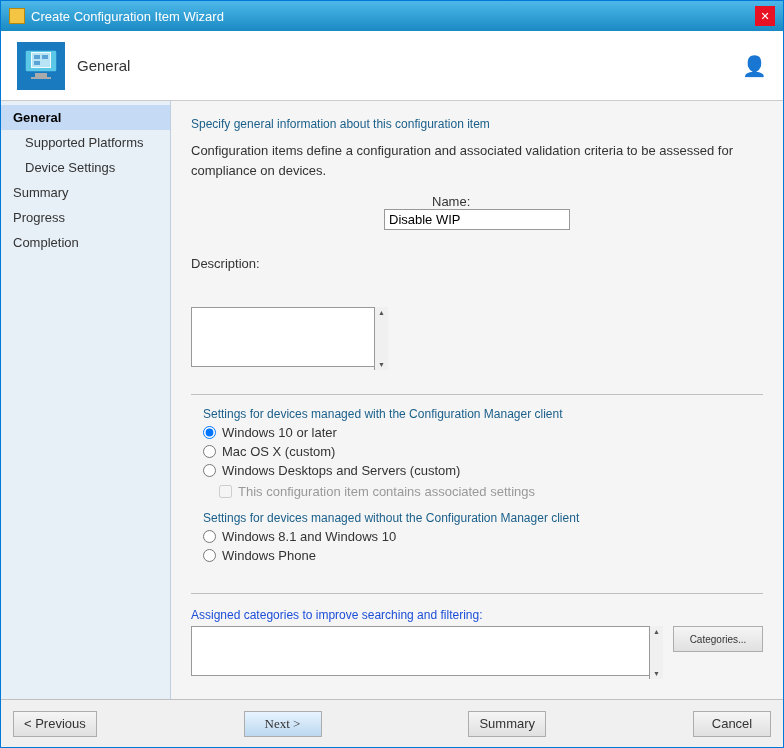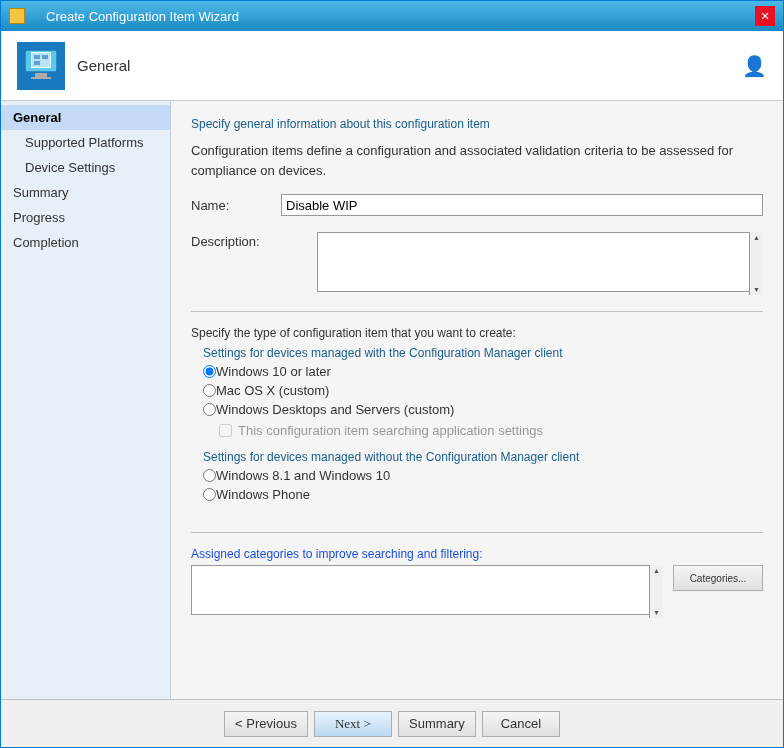--- a/index.html
+++ b/index.html
@@ -6,21 +6,21 @@
     body { background: #f0f0f0; width: 784px; height: 748px; overflow: hidden; }
 
     .window { width: 784px; height: 748px; display: flex; flex-direction: column; border: 1px solid #0078d7; background: #fff; }
 
     .title-bar {
       background: linear-gradient(to bottom, #4db8e8, #1a8ac4);
       height: 30px; display: flex; align-items: center; padding: 0 8px;
       color: white; font-size: 13px; font-weight: normal;
       justify-content: space-between;
     }
-    .title-bar-left { display: flex; align-items: center; gap: 21px; }
+    .title-bar-left { display: flex; align-items: center; gap: 6px; }
     .title-bar-icon { width: 16px; height: 16px; background: #f4c542; border: 1px solid #b8860b; display: inline-block; }
     .close-btn {
       width: 20px; height: 20px; background: #e81123; color: white;
       display: flex; align-items: center; justify-content: center;
       font-size: 11px; cursor: pointer; border: none;
     }
 
     .header-bar {
       background: white; border-bottom: 1px solid #ccc;
       display: flex; align-items: center; padding: 8px 16px; gap: 12px;
@@ -47,55 +47,55 @@
       white-space: nowrap; overflow: hidden;
     }
     .sidebar-item.active { background: #c5daf5; color: #000; font-weight: bold; }
     .sidebar-item.sub { padding-left: 24px; font-weight: normal; }
 
     .content-area { flex: 1; padding: 16px 20px; overflow-y: auto; background: #f5f5f5; }
 
     .page-heading { font-size: 12px; color: #1a5f8a; margin-bottom: 10px; font-weight: normal; }
     .description-text { color: #333; margin-bottom: 14px; font-size: 13px; line-height: 1.5; }
 
-    .form-row { display: flex; align-items: center; margin-bottom: 16px; }
+    .form-row { display: flex; align-items: center; margin-bottom: 24px; flex-direction: column; }
     .form-label { width: 90px; color: #333; flex-shrink: 0; }
     .form-input { flex: 1; height: 22px; border: 1px solid #999; padding: 2px 4px; background: white; font-size: 13px; }
 
     .textarea-wrapper { flex: 1; position: relative; }
     .form-textarea { width: 100%; height: 60px; border: 1px solid #999; padding: 2px 4px; background: white; font-size: 13px; resize: none; }
     .scrollbar-v {
       position: absolute; right: 0; top: 0; bottom: 0; width: 14px;
       background: #f0f0f0; border-left: 1px solid #999;
       display: flex; flex-direction: column; align-items: center; justify-content: space-between;
     }
     .scrollbar-btn { font-size: 7px; color: #555; cursor: pointer; padding: 2px; }
 
     .section-title { color: #333; margin: 14px 0 6px 0; font-size: 12px; }
     .radio-group { margin-left: 12px; margin-bottom: 6px; }
-    .radio-item { display: flex; align-items: center; margin-bottom: 4px; color: #333; }
+    .radio-item { display: flex; align-items: center; gap: 6px; margin-bottom: 4px; color: #333; }
     .radio-item input[type=radio] { margin: 0; }
 
     .checkbox-item { display: flex; align-items: center; gap: 6px; margin-left: 28px; margin-bottom: 4px; color: #999; }
     .checkbox-item input[type=checkbox] { margin: 0; }
 
     .section-label { font-size: 12px; color: #1d4ed8; margin: 14px 0 4px 0; }
 
     .categories-area { display: flex; gap: 10px; align-items: flex-start; margin-top: 4px; }
     .categories-textarea-wrap { flex: 1; position: relative; }
     .categories-textarea {
       width: 100%; height: 50px; border: 1px solid #999;
       background: white; resize: none; padding: 2px 16px 2px 4px;
     }
 
     .divider { border: none; border-top: 1px solid #c0c0c0; margin: 12px 0; }
 
     .footer-bar {
       background: #f0f0f0; border-top: 1px solid #c0c0c0;
-      display: flex; align-items: center; justify-content: center;
+      display: flex; align-items: center; justify-content: space-between;
       padding: 8px 12px; gap: 6px; height: 48px;
     }
     .footer-btn {
       min-width: 78px; height: 26px; border: 1px solid #adadad;
       background: linear-gradient(to bottom, #f5f5f5, #e0e0e0);
       color: #333; cursor: pointer; font-size: 13px; padding: 0 10px;
     }
     .footer-btn.primary { background: linear-gradient(to bottom, #e8f4ff, #bcd8f0); font-family: Liberation Serif, serif; }
 
     .categories-btn {
@@ -163,42 +163,41 @@
           <textarea class="form-textarea" style="padding-right: 16px;"></textarea>
           <div class="scrollbar-v">
             <span class="scrollbar-btn">▲</span>
             <span class="scrollbar-btn">▼</span>
           </div>
         </div>
       </div>
 
       <hr class="divider">
 
-      <p class="section-title">Specify the type of configuration item that you want to create:</p>
 
       <p style="font-size:12px; color:#1a5f8a; margin-bottom:4px; margin-left:12px;">Settings for devices managed with the Configuration Manager client</p>
 
       <div class="radio-group">
         <label class="radio-item">
           <input type="radio" name="ci-type" checked="" style="">
           <span>Windows 10 or later</span>
         </label>
         <label class="radio-item">
           <input type="radio" name="ci-type" style="">
           <span>Mac OS X (custom)</span>
         </label>
         <label class="radio-item">
           <input type="radio" name="ci-type" style="">
           <span>Windows Desktops and Servers (custom)</span>
         </label>
       </div>
 
       <label class="checkbox-item">
         <input type="checkbox" disabled="" style="">
-        <span>This configuration item searching application settings</span>
+        <span>This configuration item contains associated settings</span>
       </label>
 
       <p style="font-size:12px; color:#1a5f8a; margin: 12px 0 4px 12px;">Settings for devices managed without the Configuration Manager client</p>
 
       <div class="radio-group">
         <label class="radio-item">
           <input type="radio" name="ci-type" style="">
           <span>Windows 8.1 and Windows 10</span>
         </label>
         <label class="radio-item">

